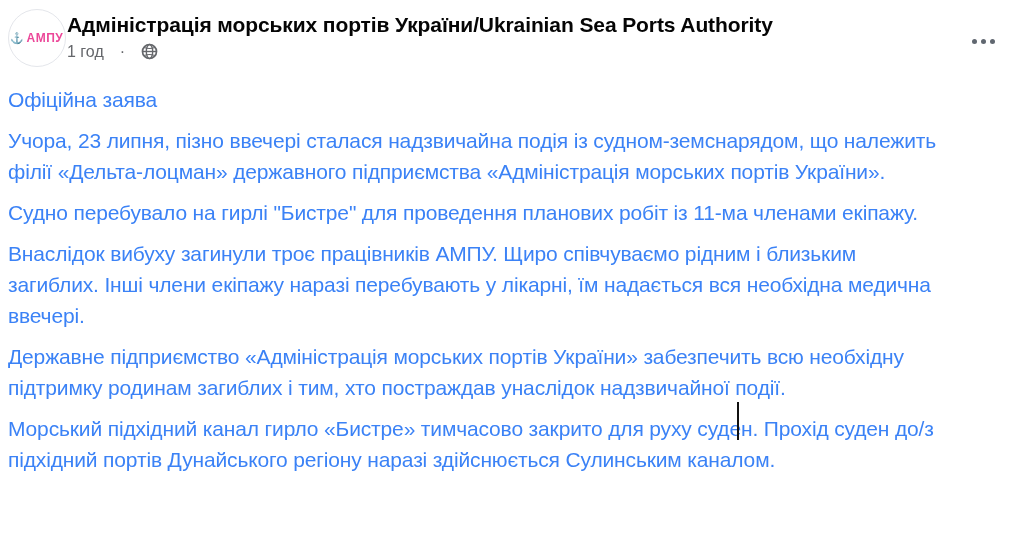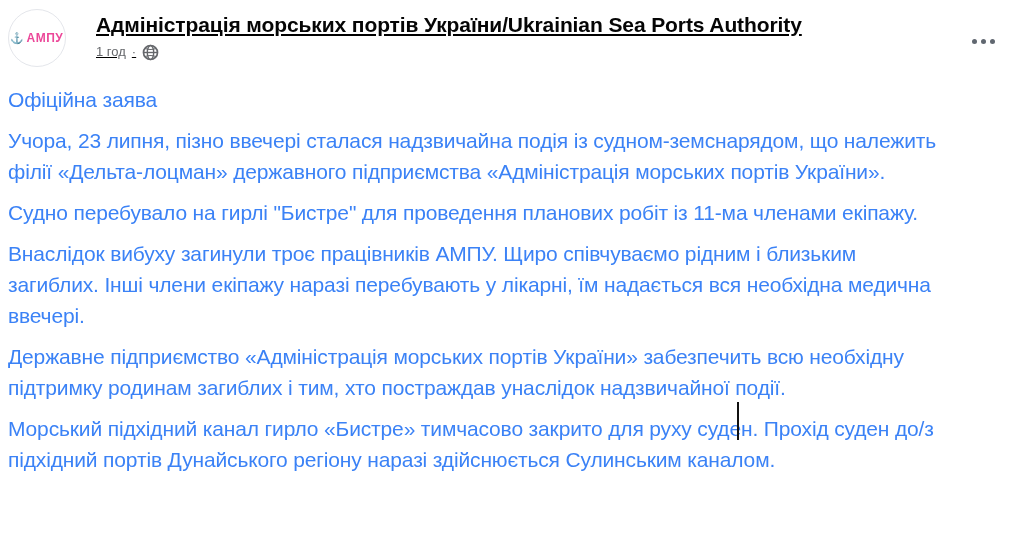--- a/index.html
+++ b/index.html
@@ -38,39 +38,38 @@
     line-height: 1;
     color: #2fb3a2;
   }
   .avatar-label {
     font-size: 12px;
     font-weight: bold;
     letter-spacing: 0.5px;
     color: #ec4899;
   }
   .header-info {
-    margin-left: 30px;
+    margin-left: 1px;
     padding-top: 3px;
-    text-decoration: underline;
   }
   .author-name {
     font-size: 21px;
     font-weight: 600;
     line-height: 26px;
     color: #050505;
     letter-spacing: -0.1px;
     cursor: pointer;
   }
   .meta-row {
     margin-top: 5px;
     display: flex;
-    align-items: flex-end;
-    gap: 6px;
+    align-items: flex-start;
+    gap: 16px;
     color: #65676b;
-    font-size: 13px;
+    font-size: 16px;
     line-height: 18px;
   }
   .timestamp { cursor: pointer; }
   .meta-dot { color: #65676b; }
   .globe-icon {
     display: inline-flex;
     width: 17px; height: 17px;
   }
   .menu-button {
     position: absolute;

